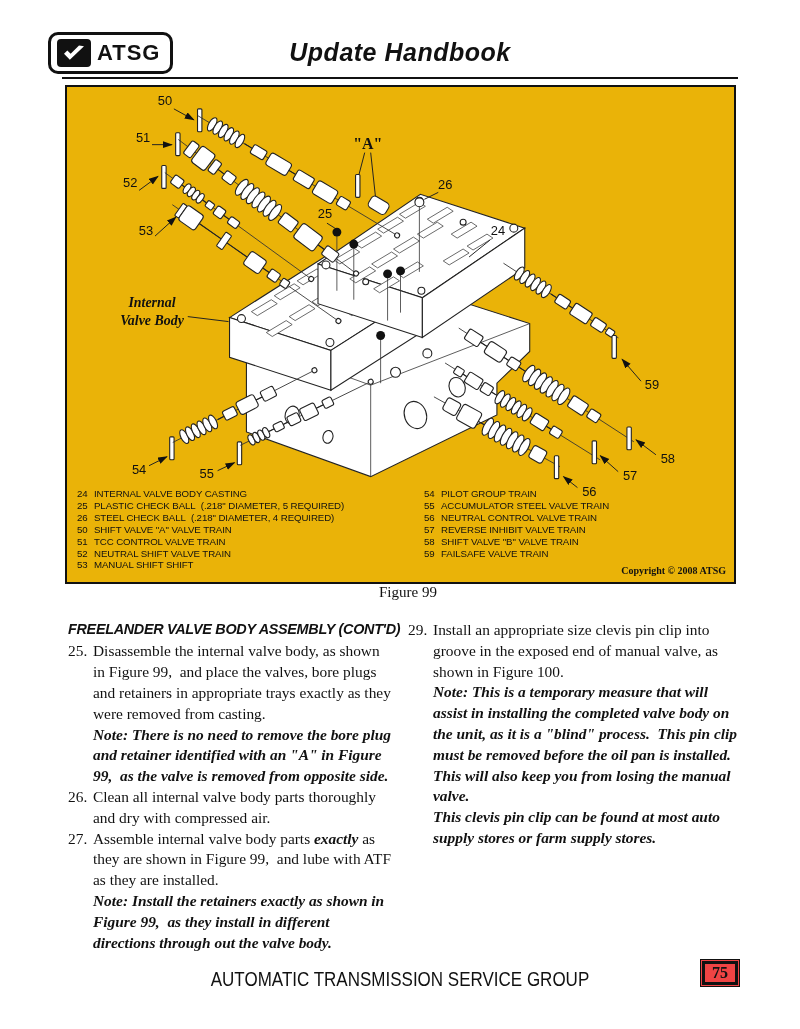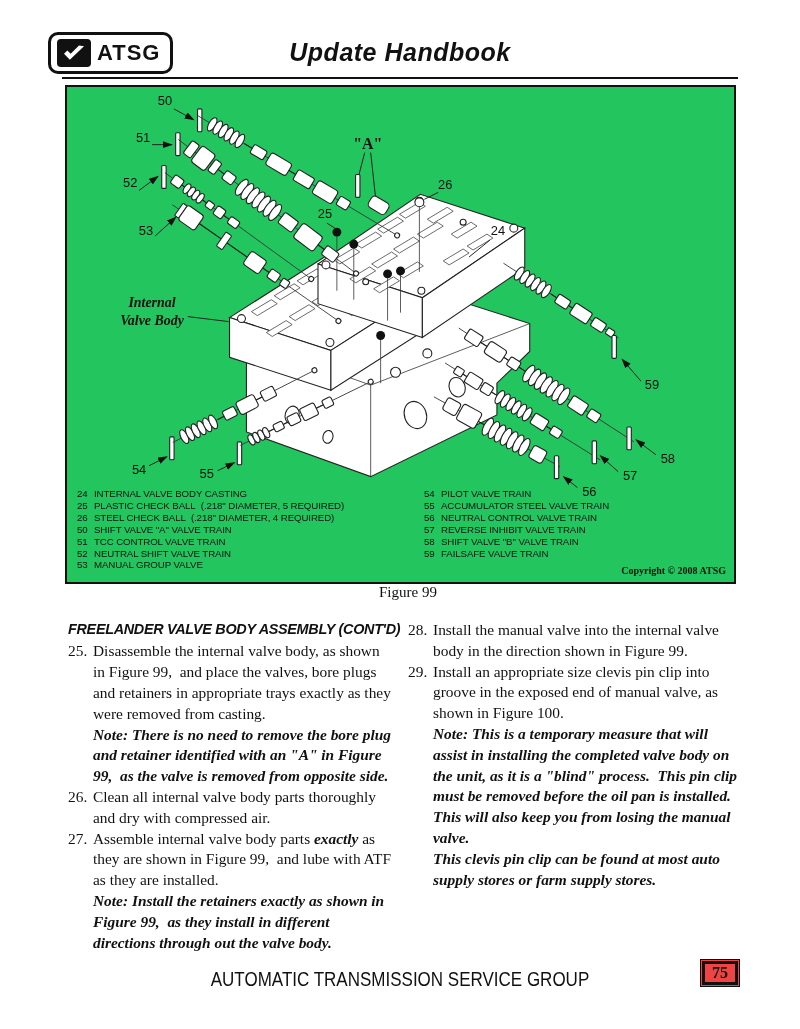--- a/index.html
+++ b/index.html
@@ -13,21 +13,21 @@
         align-items:center;justify-content:center;}
   .logo-text{font-family:"Liberation Sans",sans-serif;font-weight:bold;font-size:22px;
         letter-spacing:1px;color:#111;}
   .page-title{position:absolute;left:0;top:38px;width:100%;text-align:center;
         font-family:"Liberation Sans",sans-serif;font-style:italic;font-weight:bold;
         font-size:25px;letter-spacing:.5px;}
   .header-rule{position:absolute;left:62px;top:77px;width:676px;height:2px;background:#111;}
 
   
   .figure-box{position:absolute;left:65px;top:85px;width:667px;height:495px;
-        border:2px solid #111;background:#22c55e;}
+        border:2px solid #111;background:#eab308;}
   .figure-box svg{position:absolute;left:0;top:0;}
   .parts{position:absolute;top:401px;font-family:"Liberation Sans",sans-serif;
         font-size:9.7px;letter-spacing:-0.1px;line-height:11.9px;white-space:nowrap;}
   .parts-left{left:10px;}
   .parts-right{left:357px;}
   .prow{display:flex;}
   .prow .pn{width:17px;flex:none;}
   .fig-copyright{position:absolute;right:8px;bottom:6px;font-weight:bold;font-size:10px;}
   .fig-caption{position:absolute;left:8px;top:584px;width:100%;text-align:center;font-size:15px;}
 
@@ -394,27 +394,27 @@
       <div class="prow">
           <span class="pn">51</span>
           <span>TCC CONTROL VALVE TRAIN</span>
         </div>
       <div class="prow">
           <span class="pn">52</span>
           <span>NEUTRAL SHIFT VALVE TRAIN</span>
         </div>
       <div class="prow">
           <span class="pn">53</span>
-          <span>MANUAL GROUP VALVE</span>
+          <span>MANUAL SHIFT SHIFT</span>
         </div>
     </div>
     <div class="parts parts-right">
       <div class="prow">
           <span class="pn">54</span>
-          <span>PILOT VALVE TRAIN</span>
+          <span>PILOT GROUP TRAIN</span>
         </div>
       <div class="prow">
           <span class="pn">55</span>
           <span>ACCUMULATOR STEEL VALVE TRAIN</span>
         </div>
       <div class="prow">
           <span class="pn">56</span>
           <span>NEUTRAL CONTROL VALVE TRAIN</span>
         </div>
       <div class="prow">
@@ -450,24 +450,20 @@
     </div>
 
     <div class="item">
       <span class="num">27.</span>
       <span><span>Assemble internal valve body parts </span><span class="bi">exactly</span><span> as they are shown in Figure 99,&nbsp; and lube with ATF as they are installed.</span></span>
       <div class="note">Note: Install the retainers exactly as shown in Figure 99,&nbsp; as they install in different directions through out the valve body.</div>
     </div>
   </div>
 
   <div class="col col-right">
-    <div class="item">
-      <span class="num">28.</span>
-      <span>Install the manual valve into the internal valve body in the direction shown in Figure 99.</span>
-    </div>
 
     <div class="item">
       <span class="num">29.</span>
       <span>Install an appropriate size clevis pin clip into groove in the exposed end of manual valve, as shown in Figure 100.</span>
       <div class="note">Note: This is a temporary measure that will assist in installing the completed valve body on the unit, as it is a "blind" process.&nbsp; This pin clip must be removed before the oil pan is installed.&nbsp; This will also keep you from losing the manual valve.</div>
       <div class="note">This clevis pin clip can be found at most auto supply stores or farm supply stores.</div>
     </div>
 
   </div>
 

